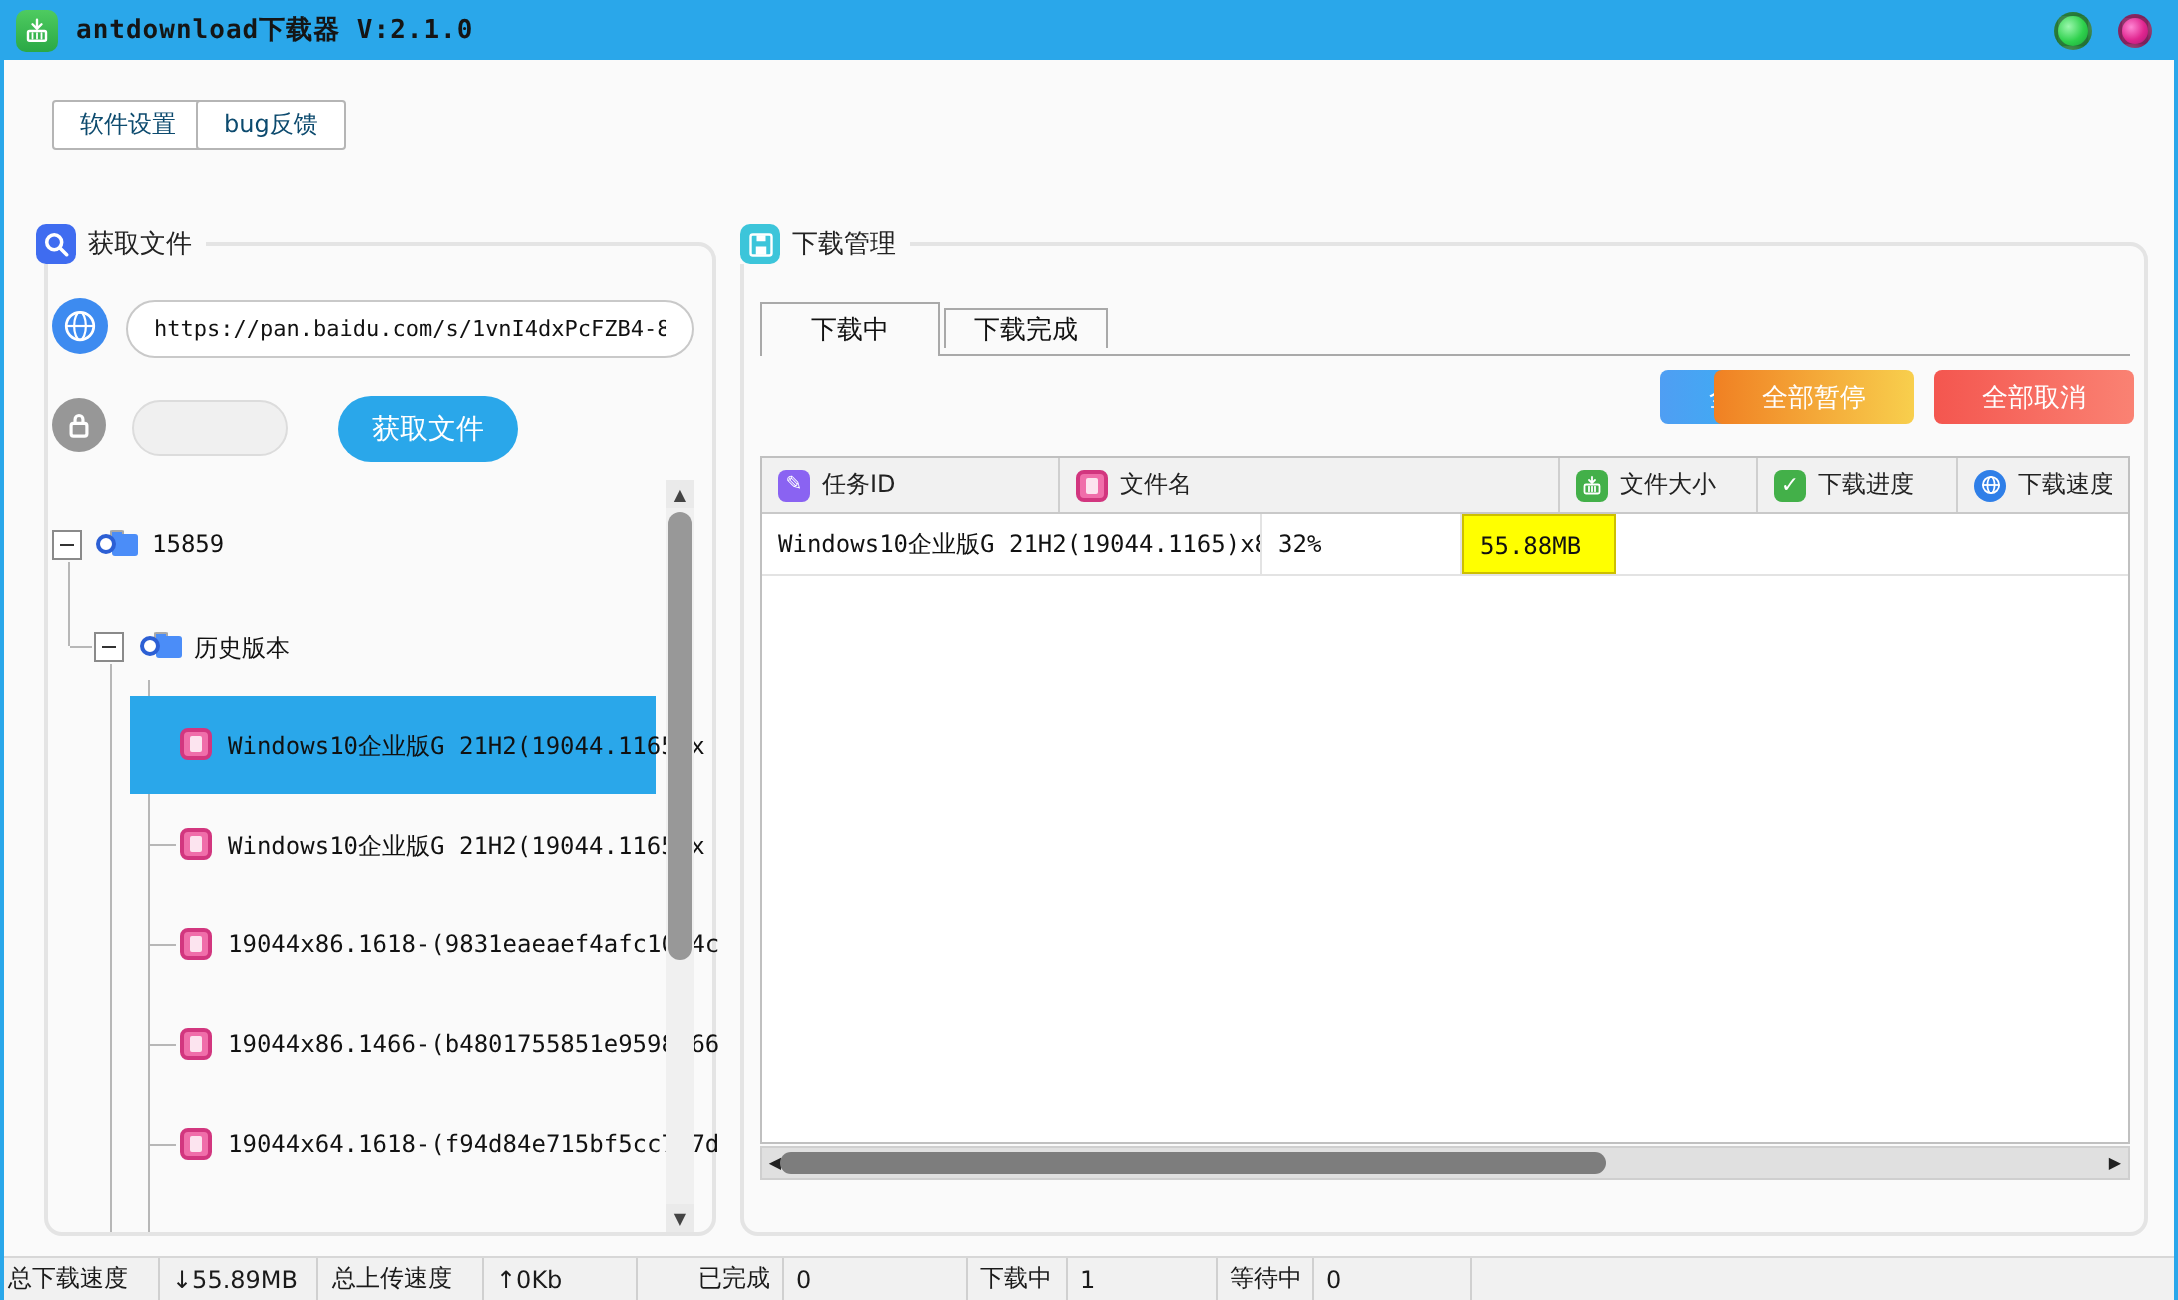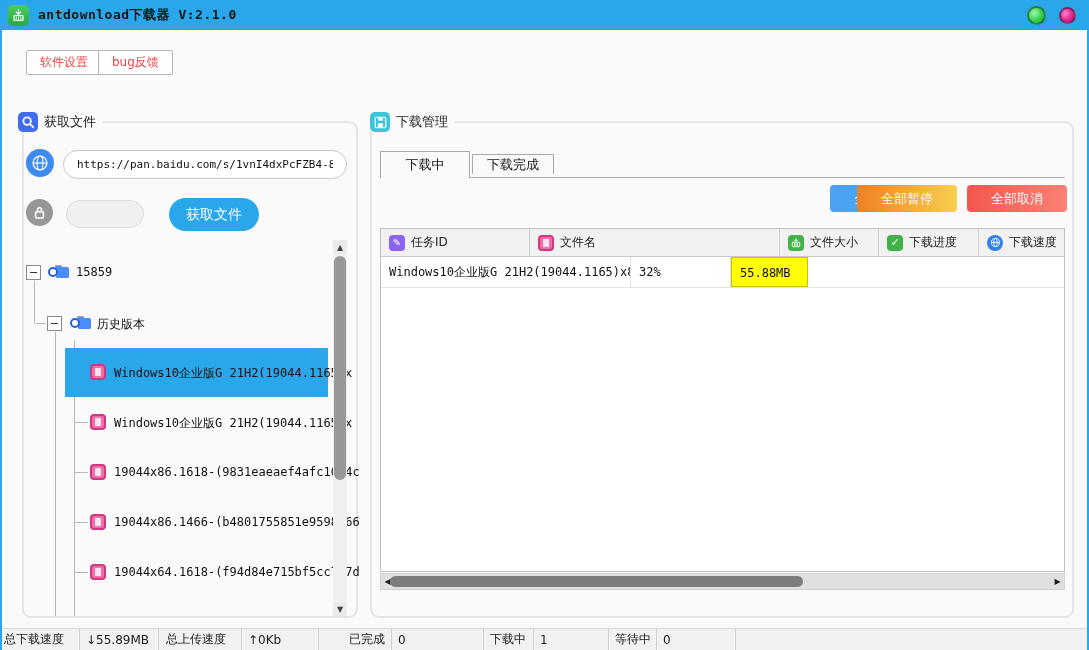--- a/index.html
+++ b/index.html
@@ -10,21 +10,21 @@
     font-family:"DejaVu Sans","Liberation Sans",sans-serif;color:#111;overflow:hidden;
   }
   
   .titlebar{position:absolute;left:-2px;top:0;width:1089px;height:30px;background:#2aa7ea;display:flex;align-items:center;padding-left:8px;}
   .appicon{width:21px;height:21px;border-radius:5px;background:linear-gradient(180deg,#4ecb60,#2aa845);display:flex;align-items:center;justify-content:center;flex:0 0 auto;}
   .apptitle{margin-left:9px;font-family:"DejaVu Sans Mono","Liberation Mono",monospace;font-size:13px;font-weight:bold;color:#151515;letter-spacing:.5px;}
   .winbtn{position:absolute;border-radius:50%;}
   .winbtn.min{left:1027px;top:6px;width:19px;height:19px;background:radial-gradient(circle at 35% 35%,#9bf7ad,#2fd14d 55%,#18a237);border:2px solid rgba(40,60,45,.55);}
   .winbtn.close{left:1059px;top:7px;width:17px;height:17px;background:radial-gradient(circle at 35% 35%,#ff86d4,#e0268f 55%,#a91777);border:2px solid rgba(70,40,60,.55);}
   
-  .tb-btn{position:absolute;top:50px;height:25px;background:#fff;border:1px solid #b5b5b5;border-radius:2px;font-size:12px;color:#ef4444;padding:0 13px;display:flex;align-items:center;cursor:pointer;font-family:inherit;}
+  .tb-btn{position:absolute;top:50px;height:25px;background:#fff;border:1px solid #b5b5b5;border-radius:2px;font-size:12px;color:#0c4a6e;padding:0 13px;display:flex;align-items:center;cursor:pointer;font-family:inherit;}
   .tb-btn.settings{left:24px;}
   .tb-btn.feedback{left:96px;text-align:right;}
   
   .groupbox{position:absolute;border:2px solid #e4e4e4;border-radius:9px;background:transparent;}
   .gb-left{left:20px;top:121px;width:336px;height:497px;}
   .gb-right{left:368px;top:121px;width:704px;height:497px;}
   .legend{position:absolute;top:-11px;display:flex;align-items:center;gap:6px;background:#fafafa;padding:0 7px 0 2px;font-size:13px;color:#222;}
   .gb-left .legend{left:-8px;}
   .gb-right .legend{left:-4px;}
   .legend-icon{width:20px;height:20px;border-radius:5px;display:flex;align-items:center;justify-content:center;}

